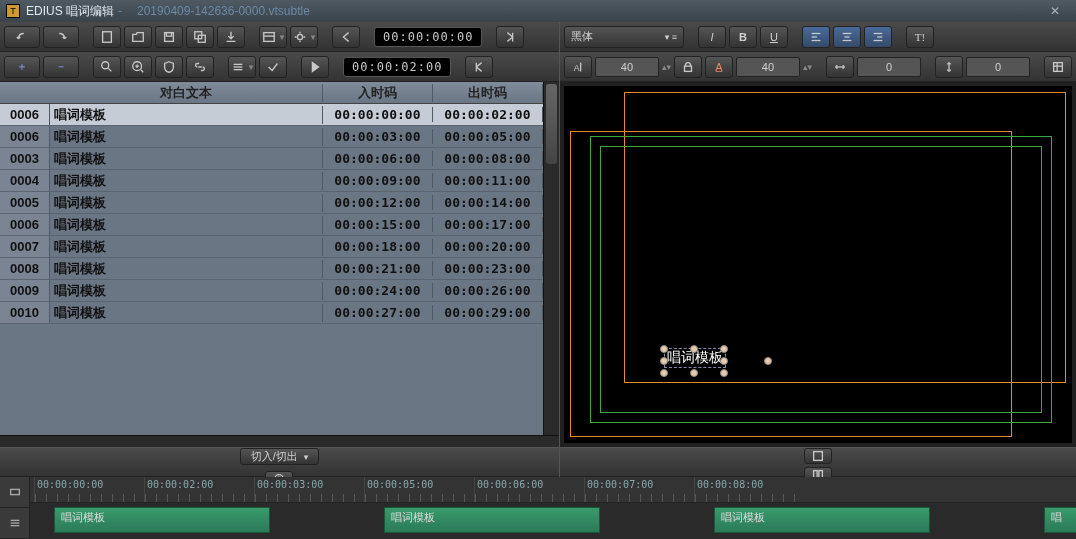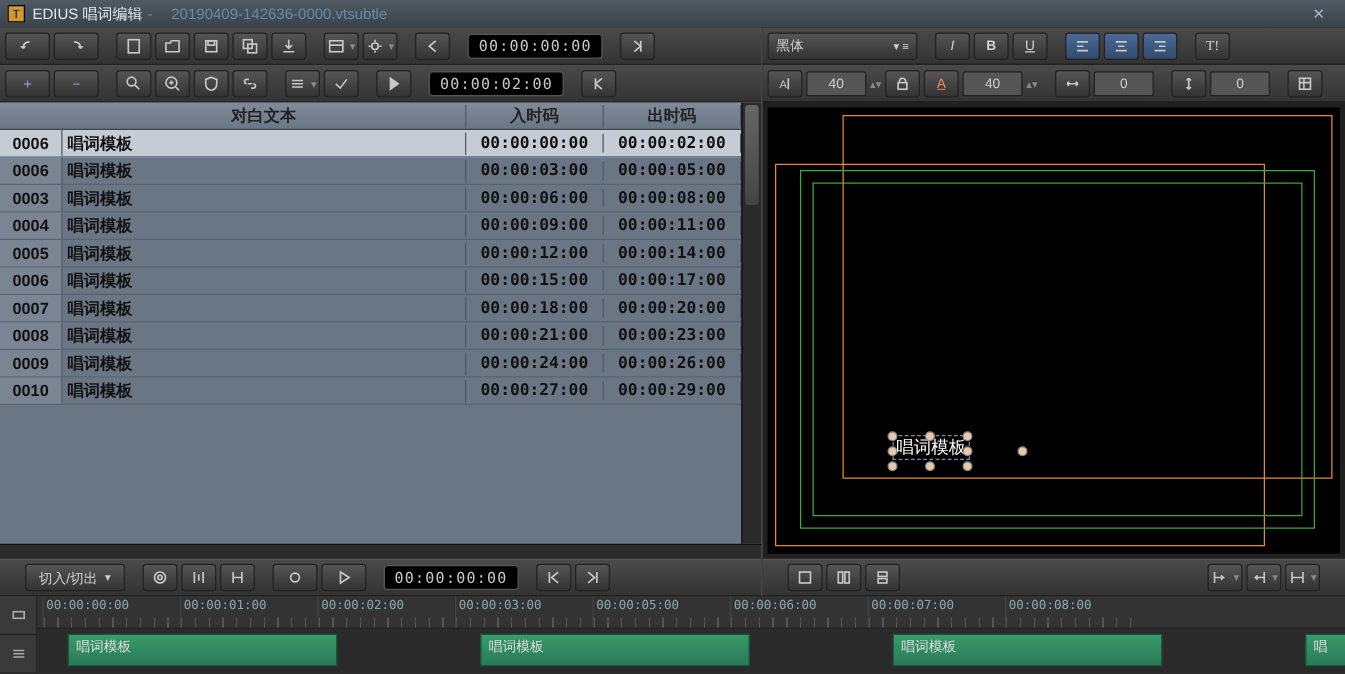--- a/index.html
+++ b/index.html
@@ -16,21 +16,21 @@
 .right-col { flex:1; display:flex; flex-direction:column; background:#202020; border-left:1px solid #555; }
 
 
 .tb-row { height:30px; background:linear-gradient(#4a4a4a,#333); display:flex; align-items:center; padding:0 4px; gap:3px; border-bottom:1px solid #222;}
 .btn { display:inline-flex; align-items:center; justify-content:center; min-width:28px; height:22px; background:linear-gradient(#555,#333); border:1px solid #222; border-radius:3px; color:#d0d0d0; font-size:11px; cursor:pointer; }
 .btn.wide { min-width:36px; }
 .btn svg { width:14px; height:14px; fill:none; stroke:#c8c8c8; stroke-width:1.5; }
 .sep { width:8px; }
 .tc-display { background:#000; border:1px solid #555; color:#c8c8c8; padding:2px 8px; font-family:monospace; font-size:12px; letter-spacing:1px; border-radius:3px; }
 .tb-dropdown { background:linear-gradient(#555,#333); border:1px solid #222; border-radius:3px; color:#d0d0d0; height:22px; padding:0 6px; display:flex; align-items:center; min-width:120px; justify-content:space-between; }
-.num-box { background:#555; border:1px solid #222; border-radius:2px; color:#d0d0d0; width:48px; height:20px; display:inline-flex; align-items:center; justify-content:center; font-size:11px; }
+.num-box { background:#555; border:1px solid #222; border-radius:2px; color:#d0d0d0; width:64px; height:20px; display:inline-flex; align-items:center; justify-content:center; font-size:11px; }
 
 
 .table-wrap { flex:1; display:flex; background:#6b7684; overflow:hidden; }
 .subtitle-table { flex:1; background:#6b7684; overflow:auto; position:relative;font-weight:bold; }
 .thead { display:flex; background:linear-gradient(#808c9a,#6b7684); border-bottom:1px solid #444; font-size:13px; color:#222; height:22px; align-items:center; }
 .th { border-right:1px solid #505a66; text-align:center; }
 .th-idx { width:50px; }
 .th-text { flex:1; }
 .th-in, .th-out { width:110px; }
 .trow { display:flex; height:22px; align-items:center; border-bottom:1px solid #5a6470; font-size:13px; color:#111; }
@@ -44,21 +44,21 @@
 .table-footer { height:12px; background:#2a2a2a; border-top:1px solid #111; }
 
 
 .preview-area { flex:1; background:#000; position:relative; margin:4px; overflow:hidden; }
 .safe1 { position:absolute; border:1px solid #e88a2a; }
 .safe2 { position:absolute; border:1px solid #3aaa3a; }
 .subtitle-preview { position:absolute; color:#fff; font-size:14px; border:1px dashed #88a; padding:0 2px; }
 .handle { position:absolute; width:8px; height:8px; background:#e8c8a8; border:1px solid #888; border-radius:4px; }
 
 
-.tb-row2 { height:30px; background:linear-gradient(#4a4a4a,#333); display:flex; align-items:center; padding:0 20px; gap:3px; border-top:1px solid #555; border-bottom:1px solid #222;}
+.tb-row2 { height:30px; background:linear-gradient(#4a4a4a,#333); display:flex; align-items:center; padding:0 20px; gap:3px; border-top:1px solid #555; border-bottom:1px solid #222;flex-direction:column;}
 .dropdown-btn { background:linear-gradient(#555,#333); border:1px solid #222; border-radius:3px; color:#d0d0d0; height:22px; padding:0 10px; display:flex; align-items:center; gap:6px; cursor:pointer;}
 
 
 .timeline-area { height:62px; background:#333; display:flex; }
 .timeline-tracks { width:30px; background:#3a3a3a; display:flex; flex-direction:column; border-right:1px solid #222;}
 .track-btn { flex:1; display:flex; align-items:center; justify-content:center; border-bottom:1px solid #222; cursor:pointer; }
 .track-btn svg { width:14px; height:14px; stroke:#aaa; fill:none; stroke-width:1.5;}
 .timeline-main { flex:1; display:flex; flex-direction:column; overflow:hidden; }
 .ruler { height:26px; background:#333; display:flex; border-bottom:1px solid #222; position:relative; padding-left:4px;}
 .ruler-mark { width:110px; font-size:10px; color:#8aa; font-family:monospace; border-left:1px solid #444; padding-left:2px; display:flex; align-items:flex-start; padding-top:2px; position:relative;}
@@ -483,21 +483,20 @@
         <svg viewBox="0 0 16 16">
           <line x1="3" y1="5" x2="13" y2="5"></line>
           <line x1="3" y1="8" x2="13" y2="8"></line>
           <line x1="3" y1="11" x2="13" y2="11"></line>
         </svg>
       </div>
   </div>
   <div class="timeline-main">
     <div class="ruler" id="ruler">
         <div class="ruler-mark">00:00:00:00</div>
-        <div class="ruler-mark">00:00:01:00</div>
         <div class="ruler-mark">00:00:02:00</div>
         <div class="ruler-mark">00:00:03:00</div>
         <div class="ruler-mark">00:00:05:00</div>
         <div class="ruler-mark">00:00:06:00</div>
         <div class="ruler-mark">00:00:07:00</div>
         <div class="ruler-mark">00:00:08:00</div>
       </div>
     <div class="clips-row" id="clips">
         <div class="clip" style="left: 24px; width: 216px;">唱词模板</div>
         <div class="clip" style="left: 354px; width: 216px;">唱词模板</div>

